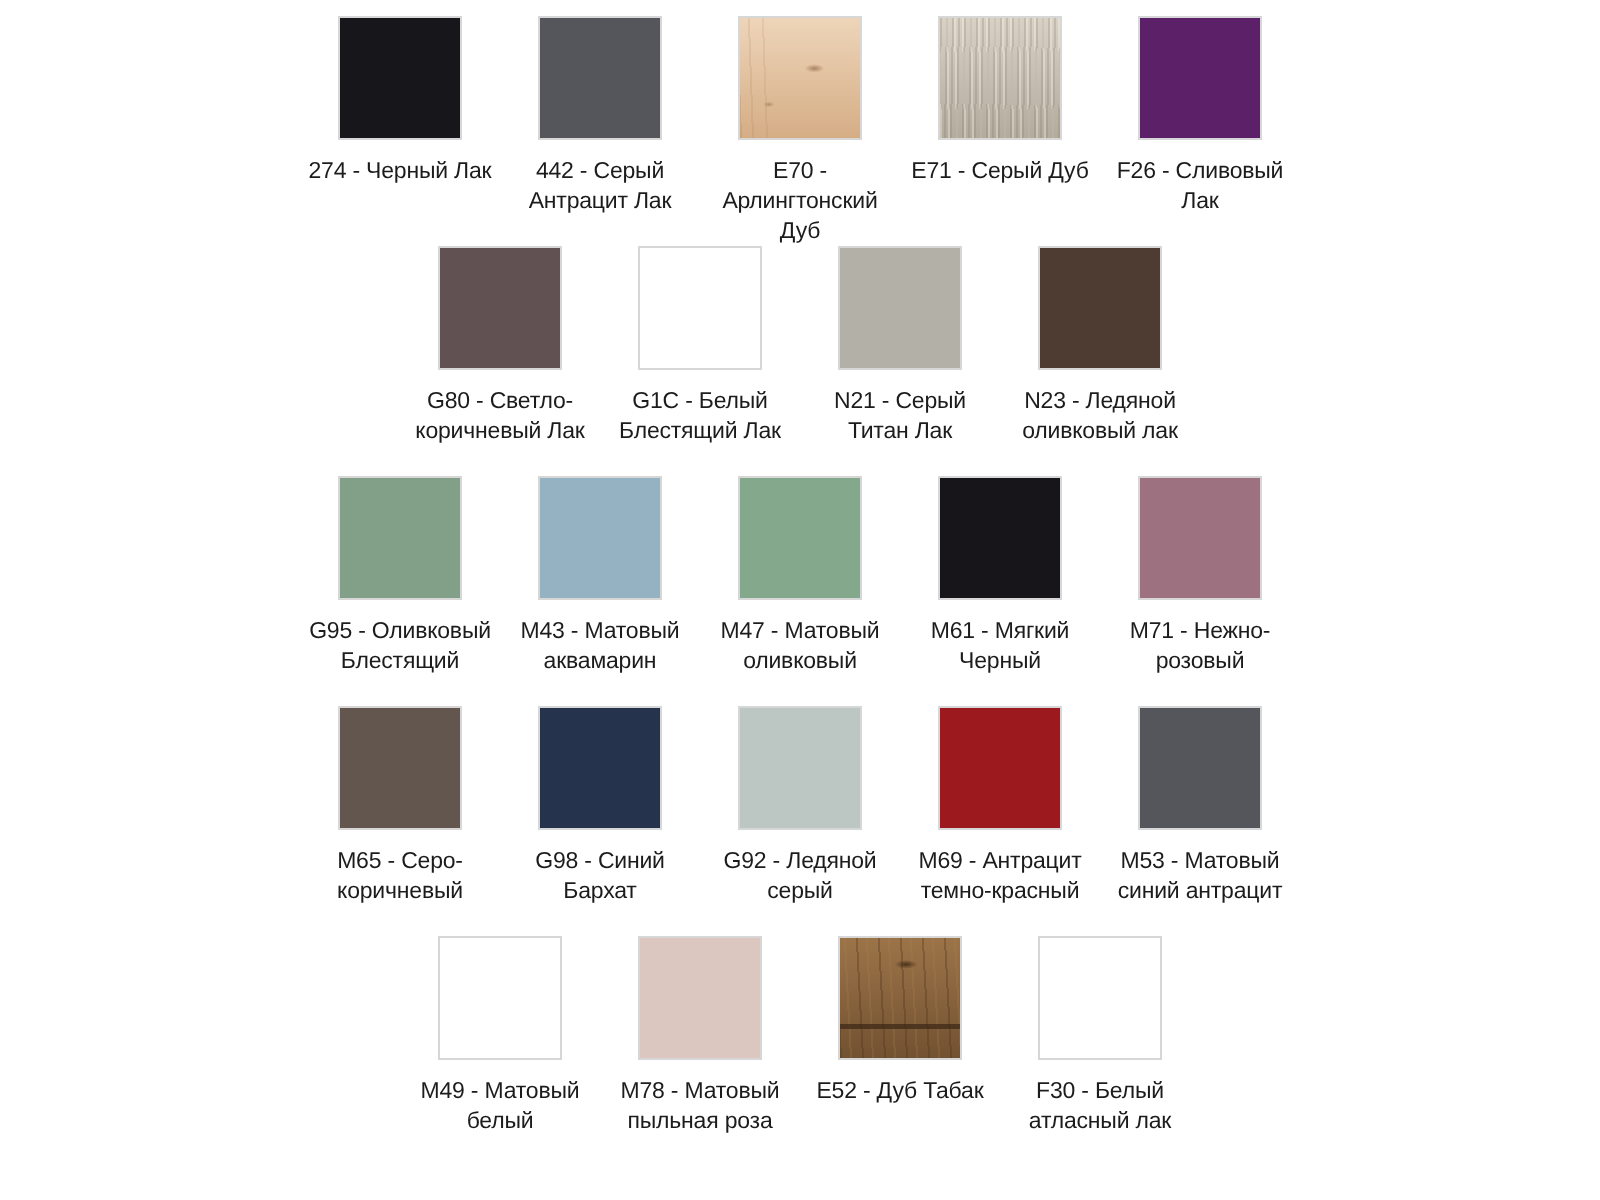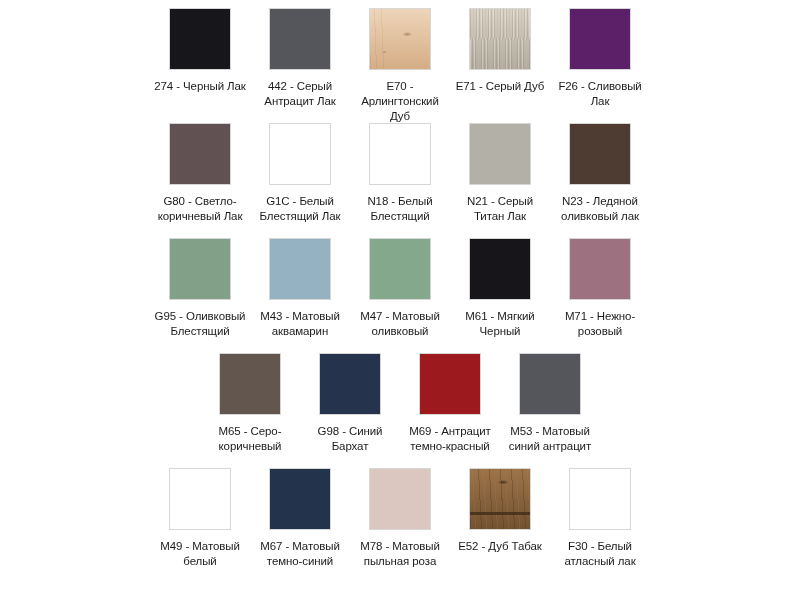--- a/index.html
+++ b/index.html
@@ -90,24 +90,20 @@
     <div class="swatch-row">
       <div class="swatch-cell">
         <div class="swatch-chip" style="background-color:#615153;"></div>
         <div class="swatch-label">G80 - Светло-коричневый Лак</div>
       </div>
       <div class="swatch-cell">
         <div class="swatch-chip" style="background-color:#FFFFFF;"></div>
         <div class="swatch-label">G1C - Белый Блестящий Лак</div>
       </div>
       <div class="swatch-cell">
-        <div class="swatch-chip" style="background-color:#FFFFFF;"></div>
-        <div class="swatch-label">N18 - Белый Блестящий</div>
-      </div>
-      <div class="swatch-cell">
         <div class="swatch-chip" style="background-color:#B3B0A8;"></div>
         <div class="swatch-label">N21 - Серый Титан Лак</div>
       </div>
       <div class="swatch-cell">
         <div class="swatch-chip" style="background-color:#4E3C33;"></div>
         <div class="swatch-label">N23 - Ледяной оливковый лак</div>
       </div>
     </div>
     <div class="swatch-row">
       <div class="swatch-cell">
@@ -134,36 +130,36 @@
     <div class="swatch-row">
       <div class="swatch-cell">
         <div class="swatch-chip" style="background-color:#63564E;"></div>
         <div class="swatch-label">M65 - Серо-коричневый</div>
       </div>
       <div class="swatch-cell">
         <div class="swatch-chip" style="background-color:#25334C;"></div>
         <div class="swatch-label">G98 - Синий Бархат</div>
       </div>
       <div class="swatch-cell">
+        <div class="swatch-chip" style="background-color:#BCC6C2;"></div>
+        <div class="swatch-label">G92 - Ледяной серый</div>
+      </div>
+      <div class="swatch-cell">
         <div class="swatch-chip" style="background-color:#9C1A1E;"></div>
         <div class="swatch-label">M69 - Антрацит темно-красный</div>
       </div>
       <div class="swatch-cell">
         <div class="swatch-chip" style="background-color:#55565B;"></div>
         <div class="swatch-label">M53 - Матовый синий антрацит</div>
       </div>
     </div>
     <div class="swatch-row">
       <div class="swatch-cell">
         <div class="swatch-chip" style="background-color:#FFFFFF;"></div>
         <div class="swatch-label">M49 - Матовый белый</div>
-      </div>
-      <div class="swatch-cell">
-        <div class="swatch-chip" style="background-color:#24334C;"></div>
-        <div class="swatch-label">M67 - Матовый темно-синий</div>
       </div>
       <div class="swatch-cell">
         <div class="swatch-chip" style="background-color:#DBC7BF;"></div>
         <div class="swatch-label">M78 - Матовый пыльная роза</div>
       </div>
       <div class="swatch-cell">
         <div class="swatch-chip" style="background-color:#8A6741;background-image:radial-gradient(ellipse 8px 3px at 55% 22%, rgba(48,30,14,.75), rgba(48,30,14,0) 72%),linear-gradient(180deg, rgba(0,0,0,0) 0 72%, rgba(60,40,22,.75) 72% 76%, rgba(0,0,0,0) 76%),repeating-linear-gradient(87deg, rgba(70,46,24,.30) 0 1px, rgba(0,0,0,0) 1px 5px,rgba(168,130,88,.22) 5px 6px, rgba(0,0,0,0) 6px 11px),linear-gradient(180deg, rgba(160,118,74,.85), rgba(110,78,46,.85));"></div>
         <div class="swatch-label">E52 - Дуб Табак</div>
       </div>
       <div class="swatch-cell">

